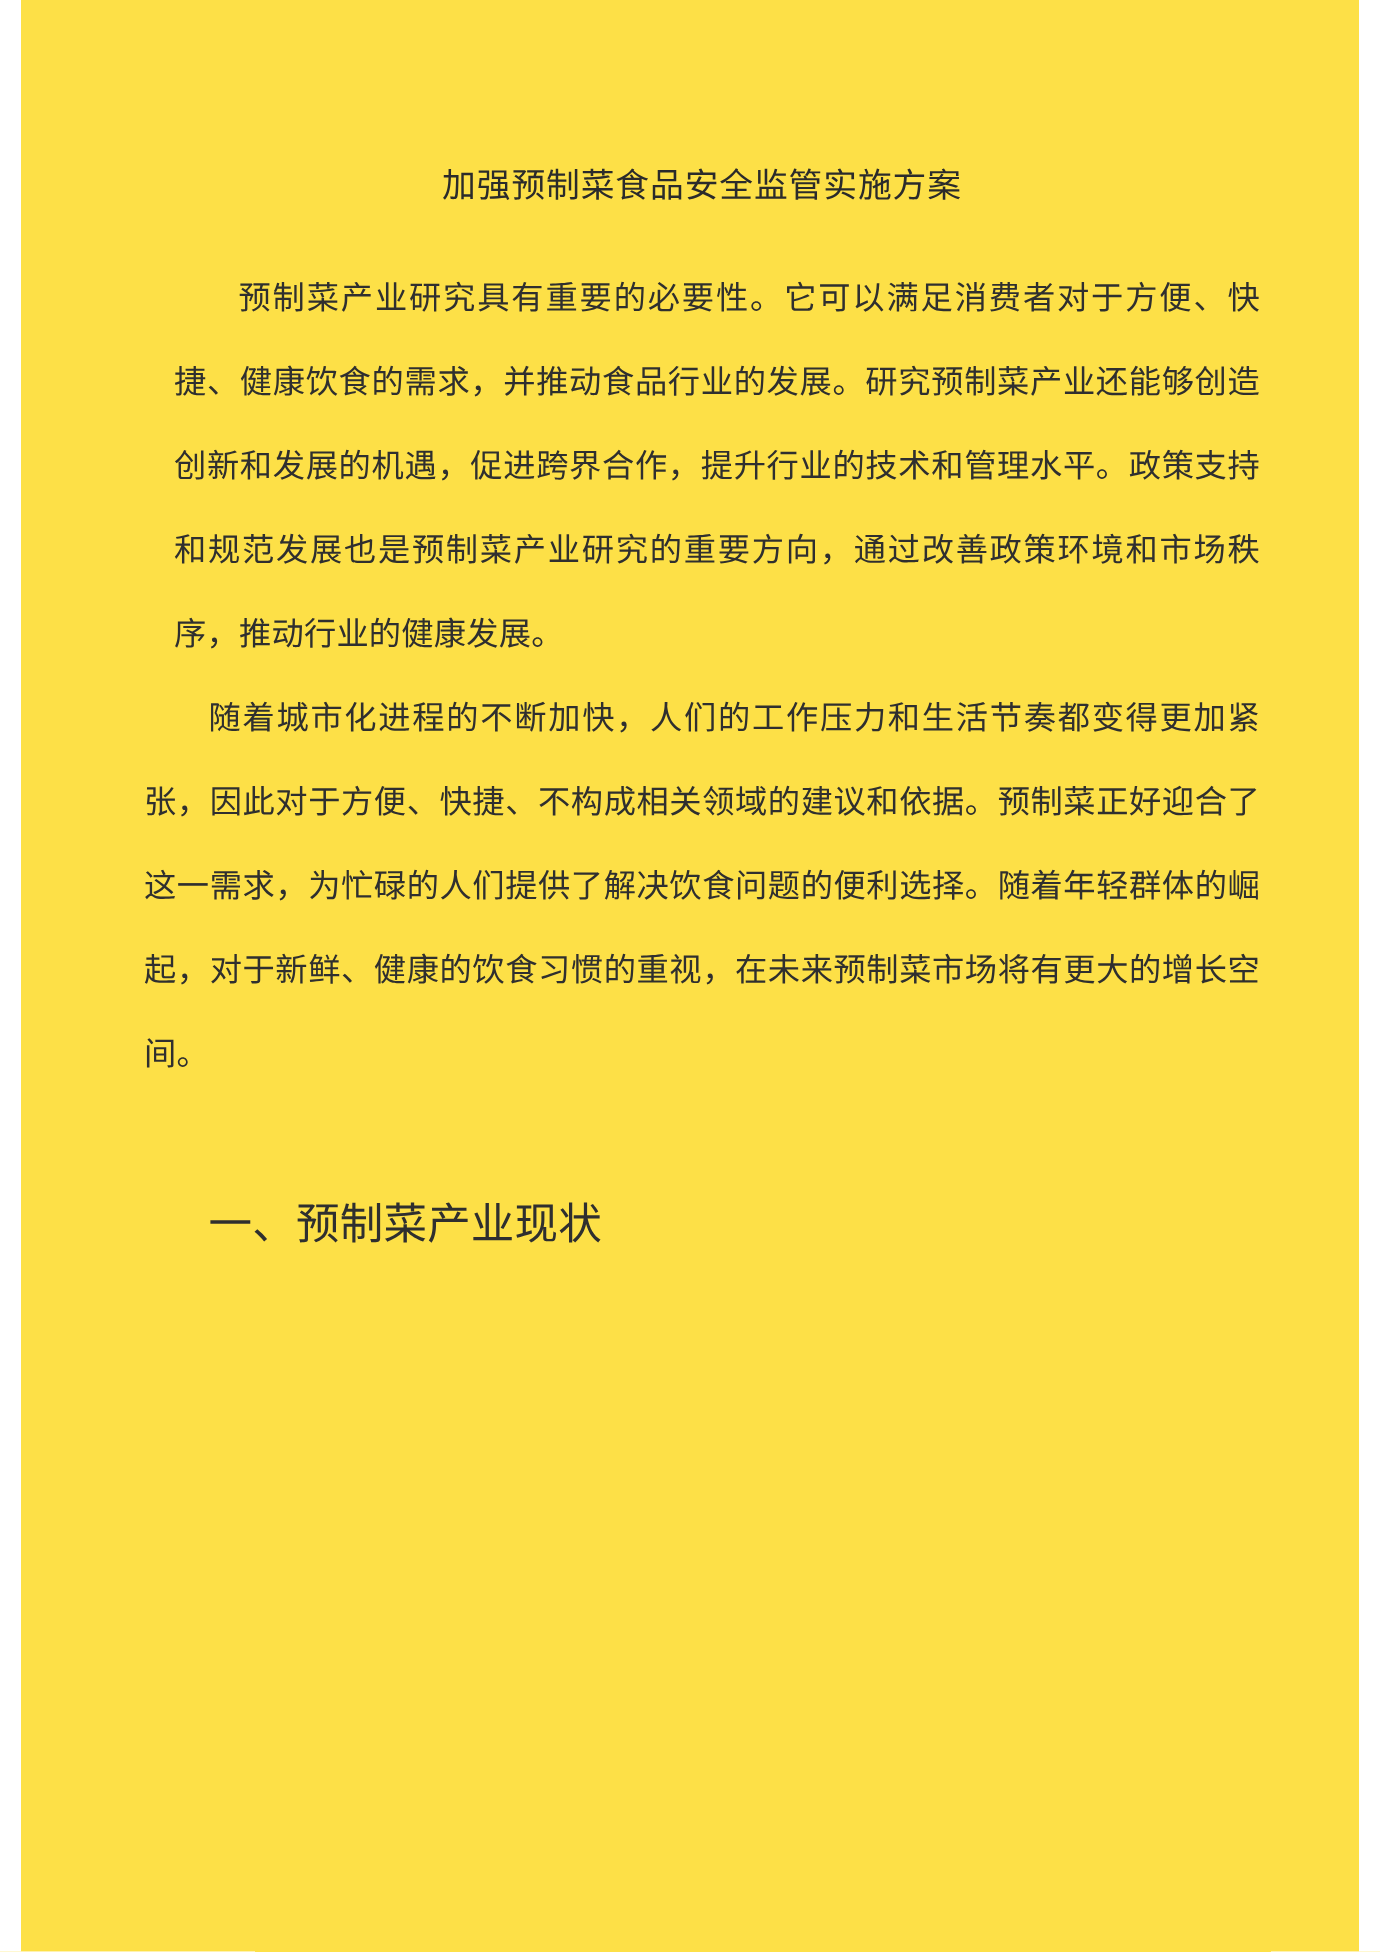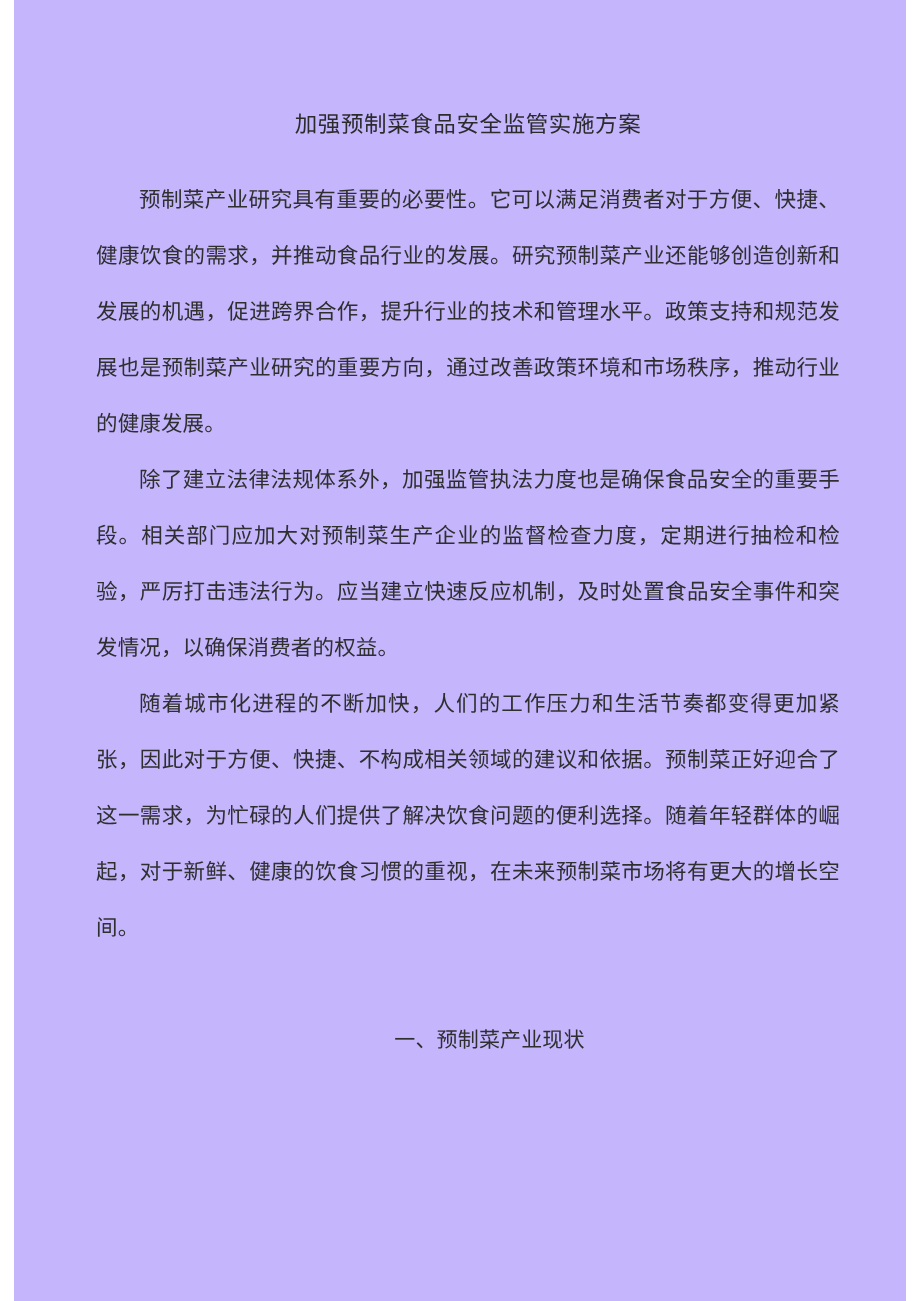--- a/index.html
+++ b/index.html
@@ -6,21 +6,21 @@
   html, body {
     margin: 0;
     padding: 0;
     background: #ffffff;
   }
   .page {
     position: relative;
     width: 892px;
     height: 1301px;
     margin: 0 auto;
-    background: #c4b5fd;
+    background: #fde047;
     box-sizing: border-box;
     overflow: hidden;
     font-family: "DejaVu Serif", "Liberation Serif", serif;
     padding-left: 28px;
     -webkit-font-smoothing: antialiased;
   }
 
   .doc-body {
     position: absolute;
     left: 82px;
@@ -51,46 +51,45 @@
     text-align: justify;
     text-align-last: left;
     text-justify: inter-character;
     text-indent: 43px;
     letter-spacing: 0.15px;
     word-break: break-all;
   }
 
   .para.first-para {
     margin-top: 20px;
+    margin-left: 20px;
   }
 
   .section-heading {
     font-family: "DejaVu Serif", "Liberation Serif", serif;
-    font-size: 21px;
+    font-size: 29px;
     font-weight: 400;
     color: #2f2f2f;
     line-height: 56px;
     margin: 0;
     text-indent: 43px;
     letter-spacing: 0.15px;
     margin-top: 56px;
-    text-align: center;
   }
 </style>
 </head>
 <body>
 
 <div class="page">
   <div class="doc-body">
 
     <h1 class="doc-title">加强预制菜食品安全监管实施方案</h1>
 
     <p class="para first-para">预制菜产业研究具有重要的必要性。它可以满足消费者对于方便、快捷、健康饮食的需求，并推动食品行业的发展。研究预制菜产业还能够创造创新和发展的机遇，促进跨界合作，提升行业的技术和管理水平。政策支持和规范发展也是预制菜产业研究的重要方向，通过改善政策环境和市场秩序，推动行业的健康发展。</p>
 
-    <p class="para">除了建立法律法规体系外，加强监管执法力度也是确保食品安全的重要手段。相关部门应加大对预制菜生产企业的监督检查力度，定期进行抽检和检验，严厉打击违法行为。应当建立快速反应机制，及时处置食品安全事件和突发情况，以确保消费者的权益。</p>
 
     <p class="para">随着城市化进程的不断加快，人们的工作压力和生活节奏都变得更加紧张，因此对于方便、快捷、不构成相关领域的建议和依据。预制菜正好迎合了这一需求，为忙碌的人们提供了解决饮食问题的便利选择。随着年轻群体的崛起，对于新鲜、健康的饮食习惯的重视，在未来预制菜市场将有更大的增长空间。</p>
 
 
     <h2 class="section-heading">一、预制菜产业现状</h2>
 
   </div>
 </div>
 
 </body></html>

